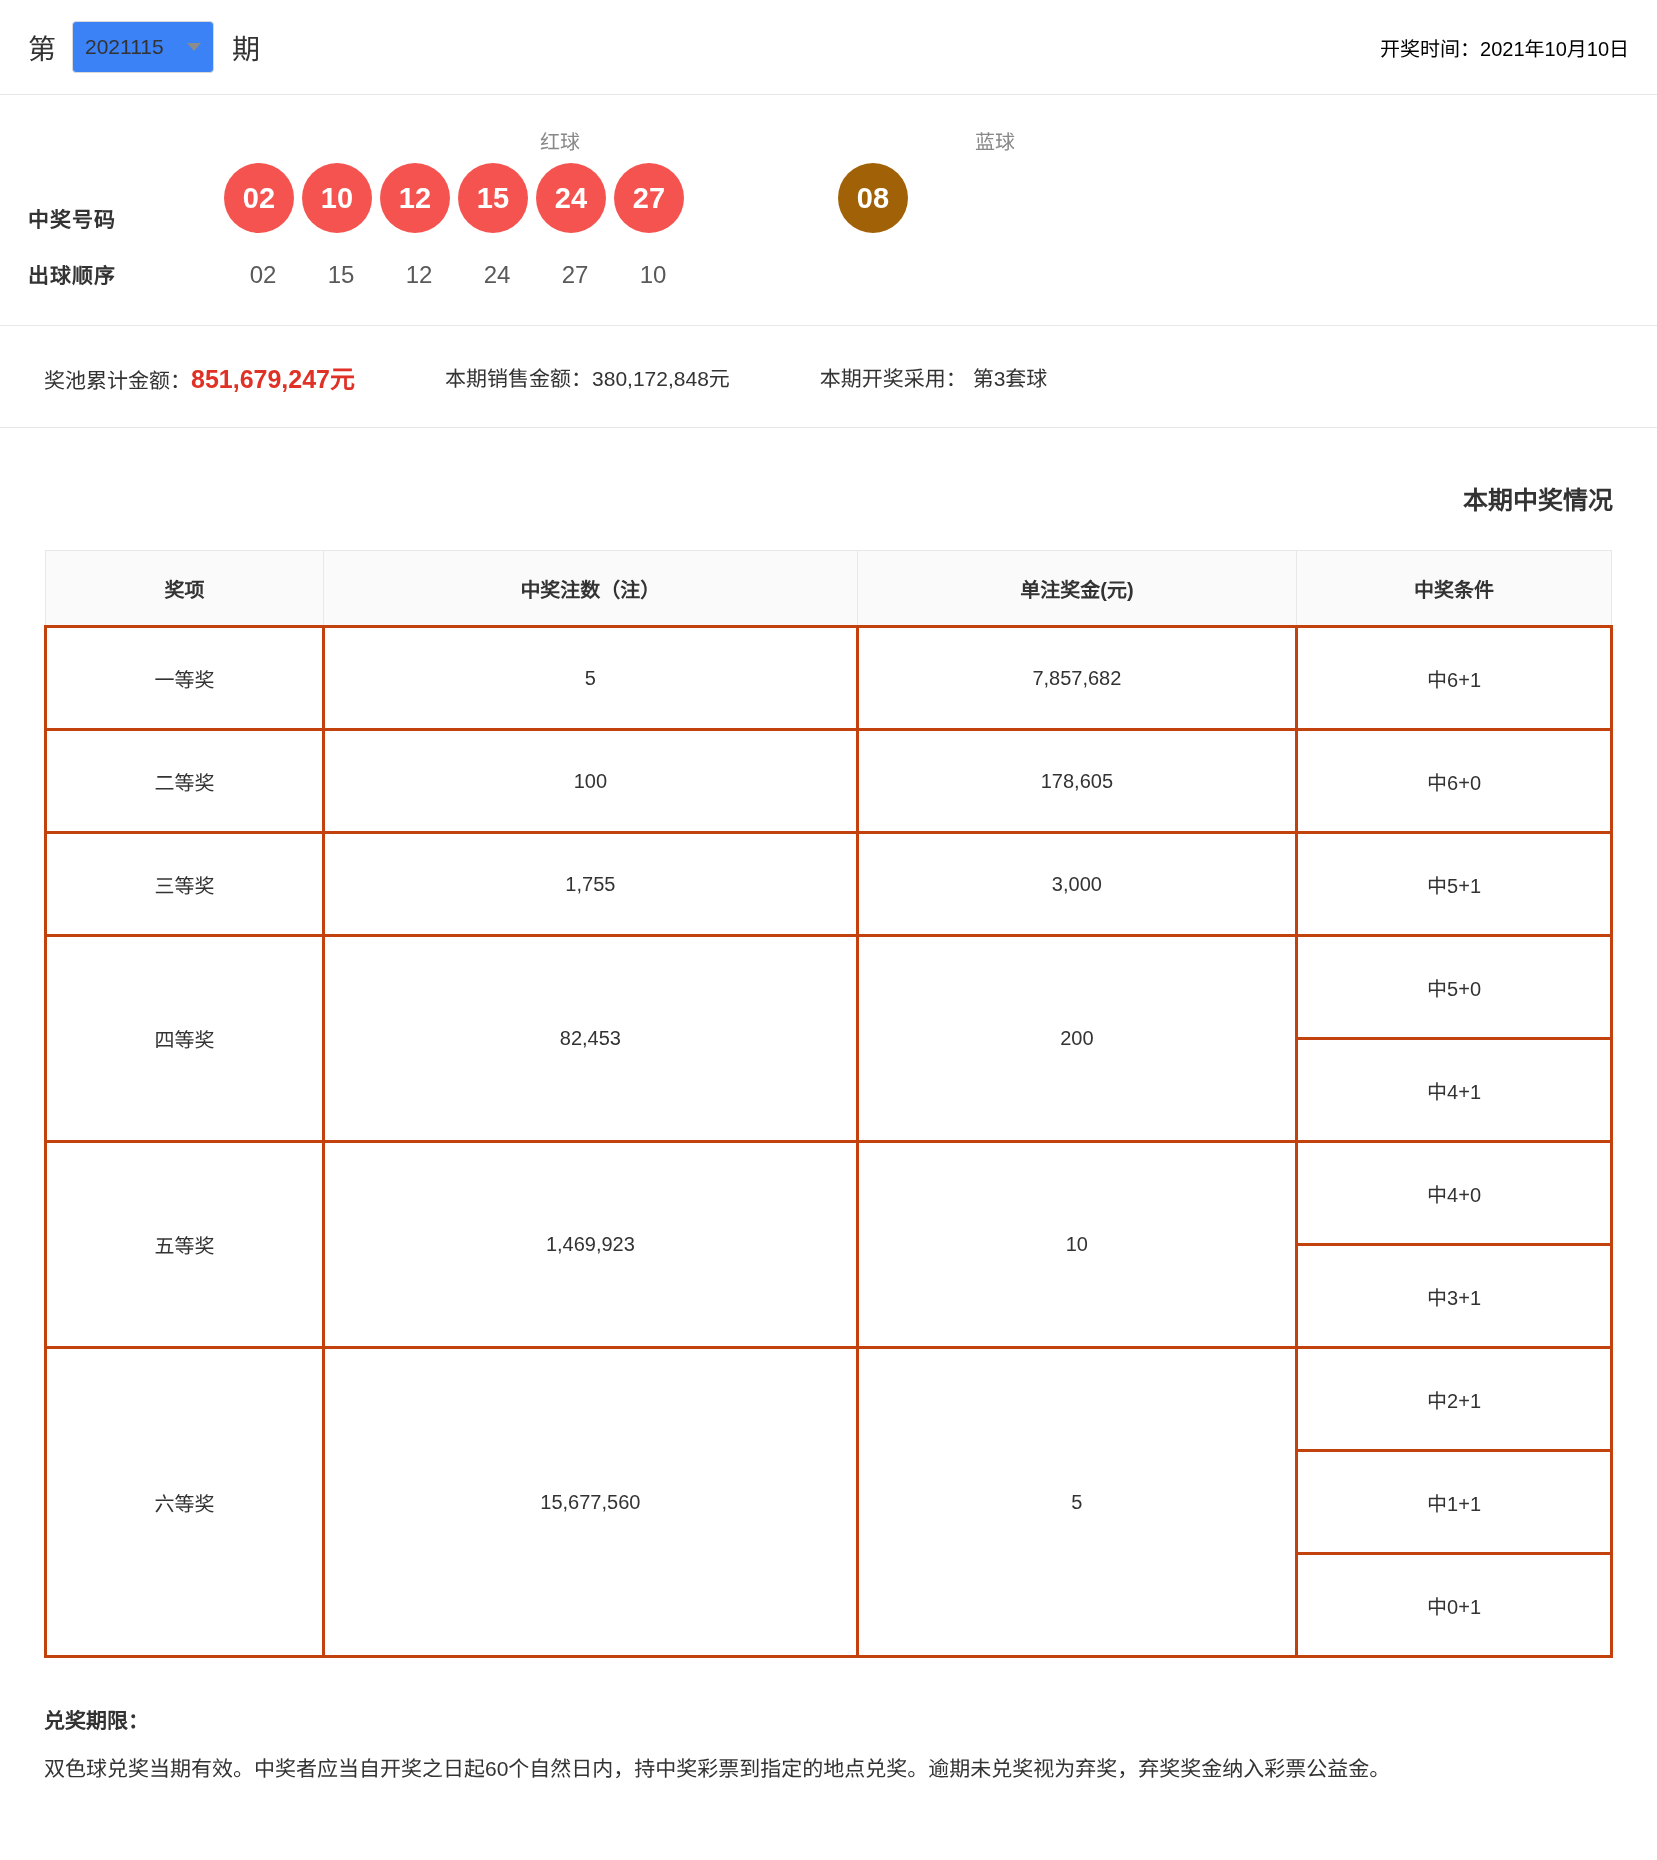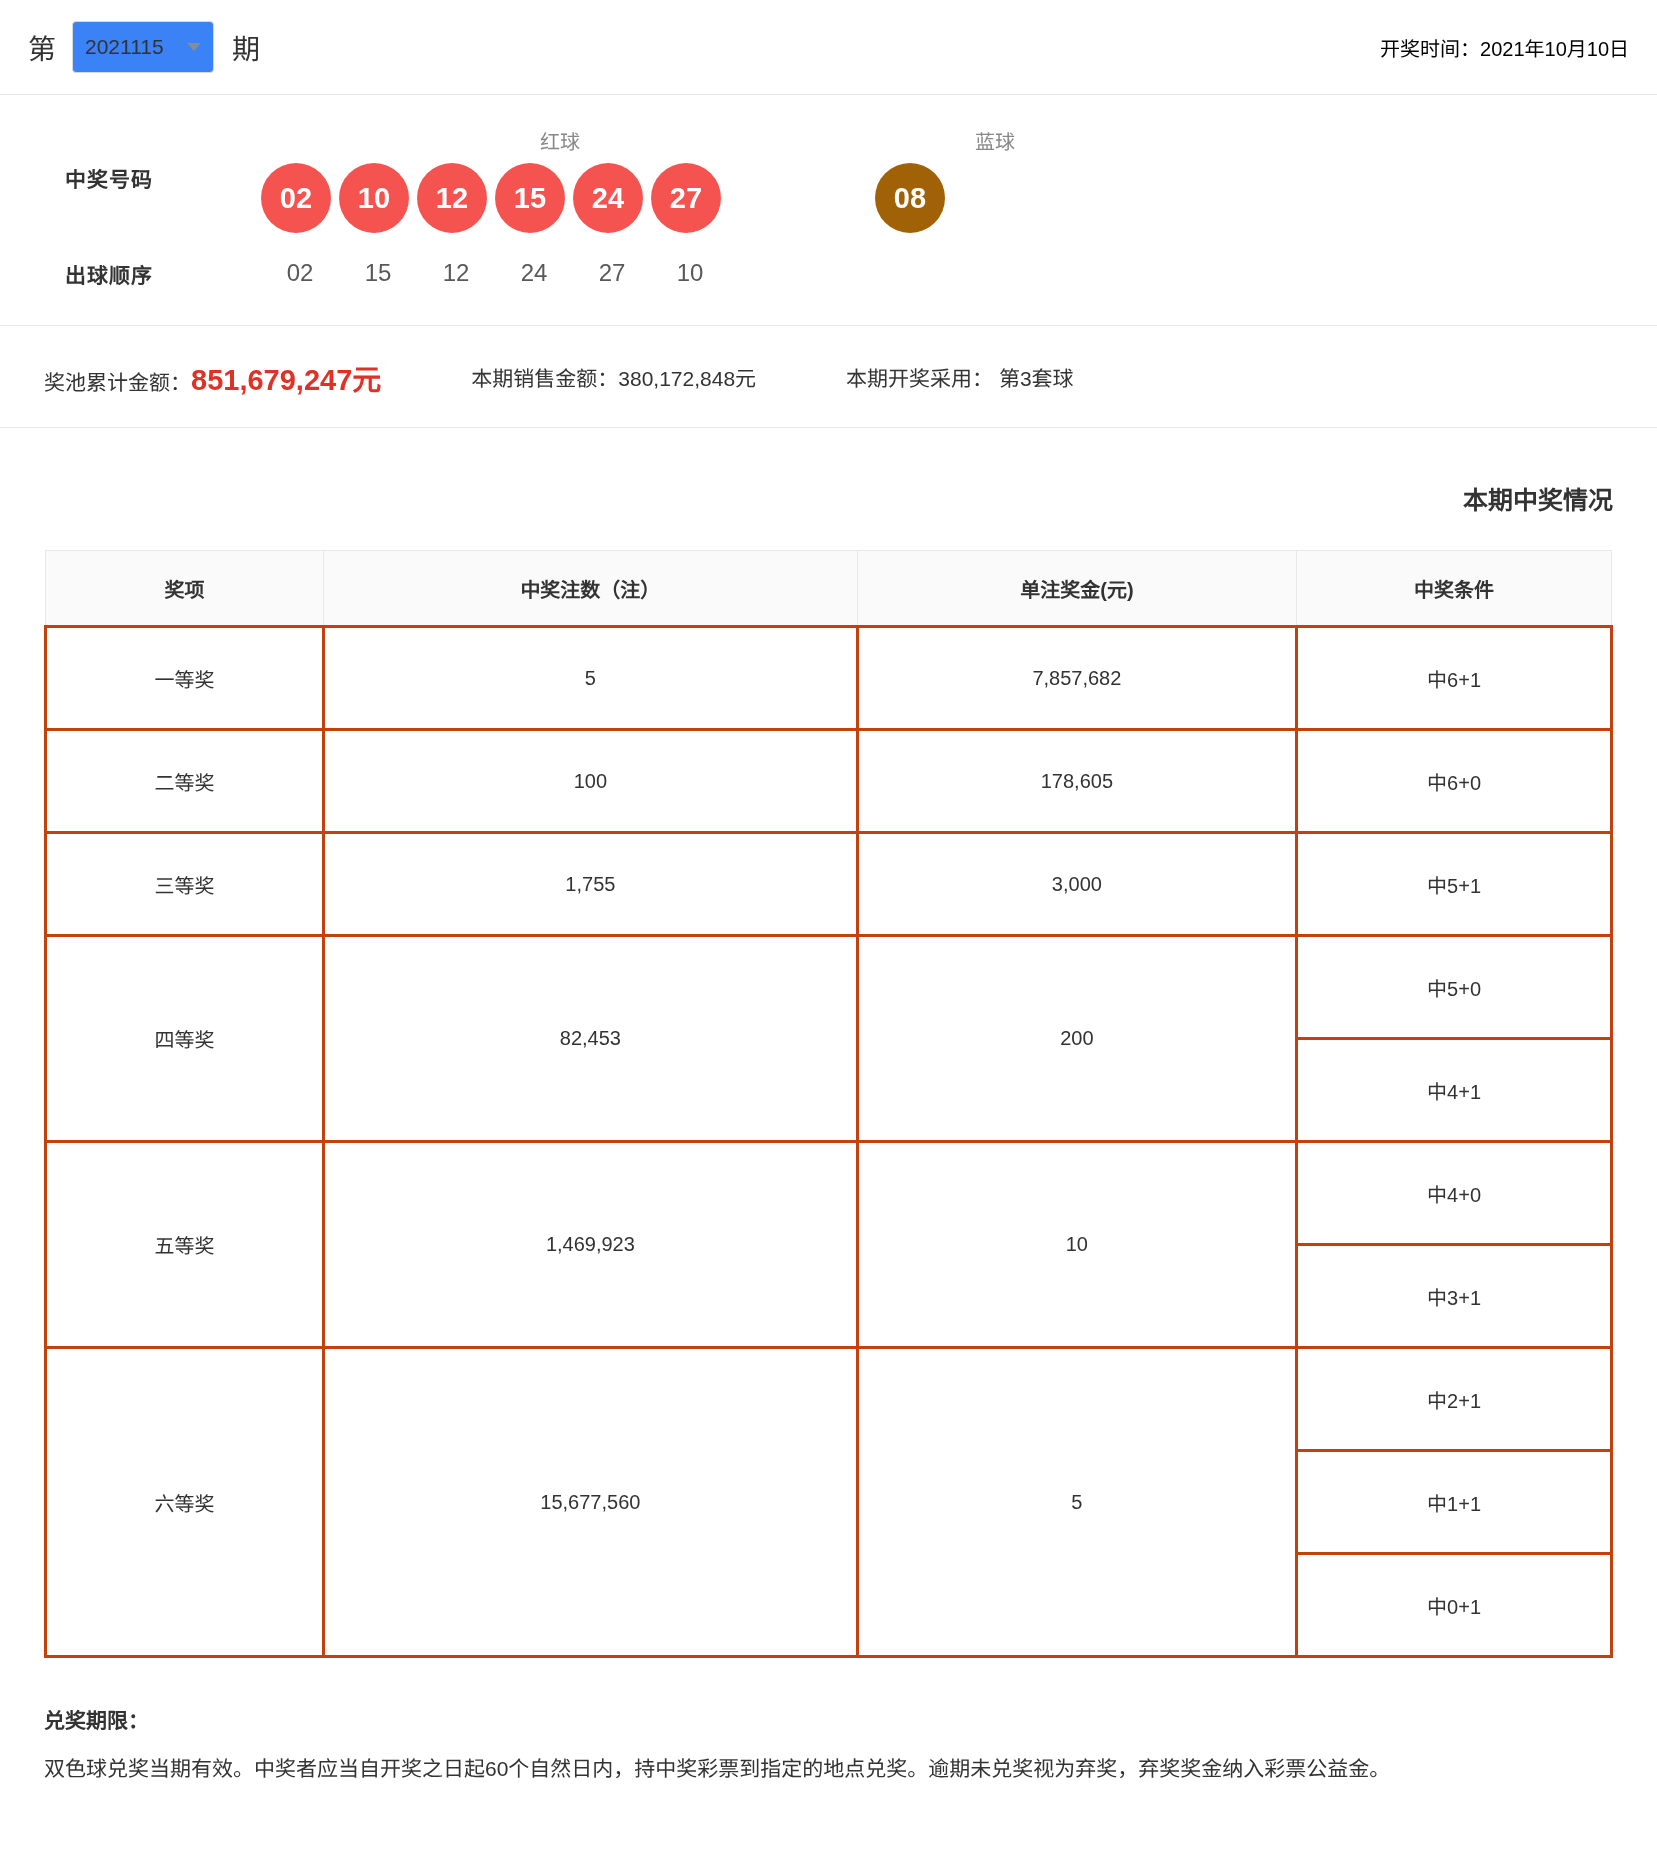--- a/index.html
+++ b/index.html
@@ -86,22 +86,22 @@
     color: #888;
   }
   .head-blue {
     position: absolute;
     left: 975px;
     font-size: 20px;
     color: #888;
   }
   .row {
     display: flex;
-    align-items: flex-start;
-    padding-left: 65px;
+    align-items: flex-end;
+    padding-left: 28px;
   }
   .row-label {
     width: 196px;
     font-size: 21px;
     color: #333;
     font-weight: bold;
     letter-spacing: 1px;
   }
   .balls {
     display: flex;
@@ -133,21 +133,21 @@
   .summary {
     border-bottom: 1px solid #e8e8e8;
     height: 102px;
     display: flex;
     align-items: center;
     padding-left: 44px;
     font-size: 21px;
     color: #333;
   }
   .summary .item { margin-right: 90px; white-space: nowrap; }
-  .summary .hl { color: #e03126; font-weight: bold; font-size: 29px; }
+  .summary .hl { color: #e03126; font-weight: bold; font-size: 25px; }
 
   
   .prize-section { padding: 52px 44px 0 44px; }
   .section-title {
     text-align: right;
     font-size: 25px;
     font-weight: bold;
     color: #333;
     margin-bottom: 34px;
   }

